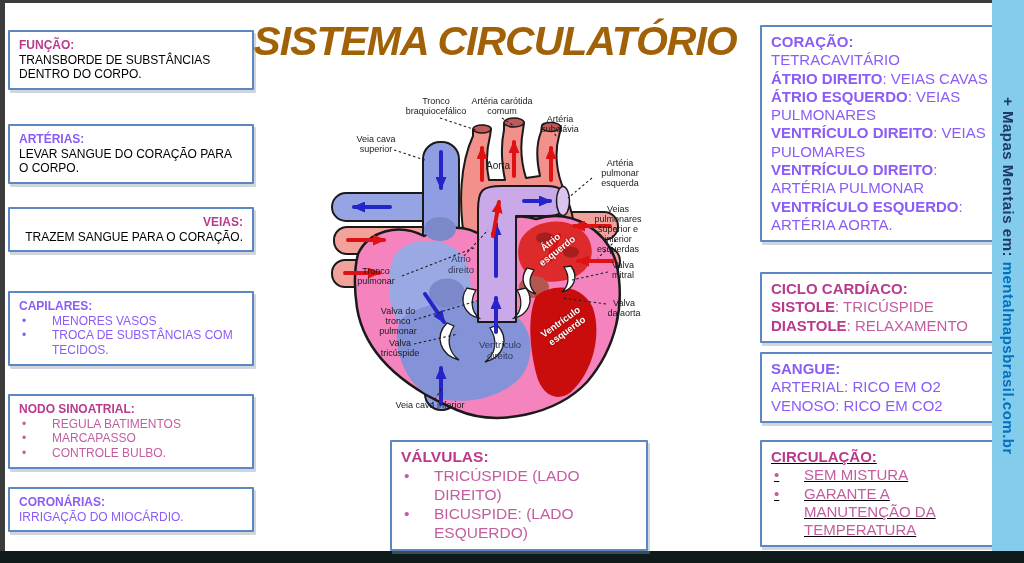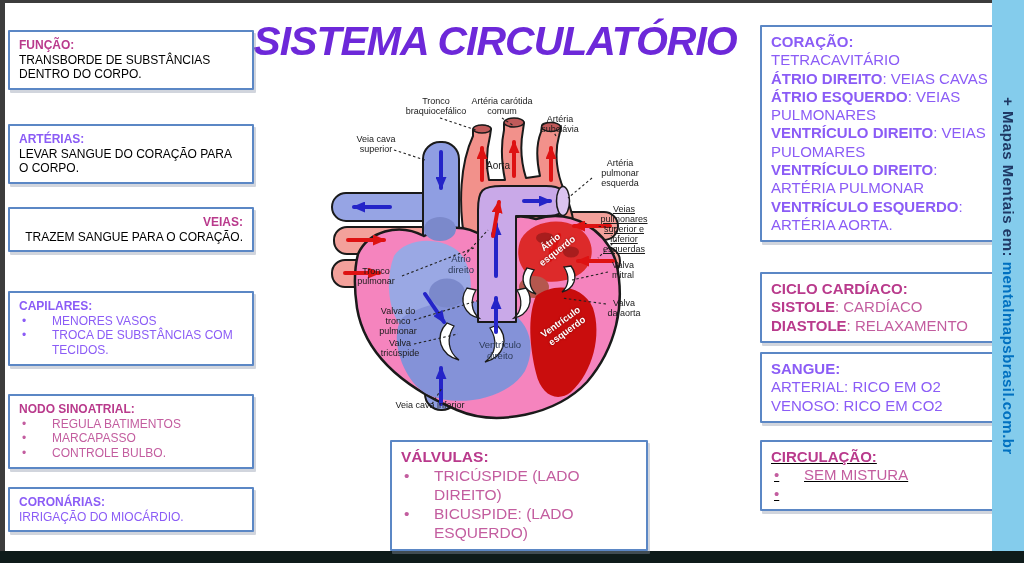--- a/index.html
+++ b/index.html
@@ -7,21 +7,21 @@
         font-family:"Liberation Sans",sans-serif;}
   .strip-left{position:absolute;left:0;top:0;width:5px;height:551px;background:#3c3c3c;}
   .strip-top{position:absolute;left:0;top:0;width:992px;height:3px;background:#3c3c3c;}
   .strip-bottom{position:absolute;left:0;bottom:0;width:1024px;height:12px;background:#0e1b1a;}
   .sidebar{position:absolute;right:0;top:0;width:32px;height:551px;background:#84ccec;
            display:flex;align-items:center;justify-content:center;}
   .sidebar-text{writing-mode:vertical-rl;text-orientation:mixed;white-space:nowrap;
                 font-size:15px;font-weight:bold;color:#1f3864;letter-spacing:.5px;}
   .sidebar-text .url{color:#0070c0;}
   .title{position:absolute;left:250px;top:18px;width:490px;text-align:center;
-         font-size:41px;font-weight:bold;font-style:italic;color:#6d28d9;letter-spacing:-1px;}
+         font-size:41px;font-weight:bold;font-style:italic;color:#a16207;letter-spacing:-1px;}
   .box{position:absolute;background:#fff;border:2px solid #5b87c5;border-radius:1px;
        padding:6px 9px;box-shadow:2px 3px 0 rgba(140,150,170,.4);line-height:1.22;}
   .box .bh{font-weight:bold;}
   .lft{font-size:12px;}
   .rgt{font-size:15px;}
   .navy{color:#8b5cf6;}
   .pinkh{color:#b93a8c;}
   .pinkt{color:#c35d9f;}
   .bt{color:inherit;}
   .row{display:flex;}
@@ -100,38 +100,39 @@
     <div class="bt"><span class="bb"></span><span>TETRACAVITÁRIO</span></div>
     <div class="bt"><span class="bb">ÁTRIO DIREITO</span><span>: VEIAS CAVAS</span></div>
     <div class="bt"><span class="bb">ÁTRIO ESQUERDO</span><span>: VEIAS PULMONARES</span></div>
     <div class="bt"><span class="bb">VENTRÍCULO DIREITO</span><span>: VEIAS PULOMARES</span></div>
     <div class="bt"><span class="bb">VENTRÍCULO DIREITO</span><span>: ARTÉRIA PULMONAR</span></div>
     <div class="bt"><span class="bb">VENTRÍCULO ESQUERDO</span><span>: ARTÉRIA AORTA.</span></div>
   </div>
 
   <div class="box rgt" style="left:760px;top:272px;width:227px;">
     <div class="bh pinkh">CICLO CARDÍACO:</div>
-    <div class="bt"><span class="bb pinkh">SISTOLE</span><span class="pinkt">: CARDÍACO</span></div>
+    <div class="bt"><span class="bb pinkh">SISTOLE</span><span class="pinkt">: TRICÚSPIDE</span></div>
     <div class="bt"><span class="bb pinkh">DIASTOLE</span><span class="pinkt">: RELAXAMENTO</span></div>
   </div>
 
   <div class="box rgt navy" style="left:760px;top:352px;width:227px;">
     <div class="bh">SANGUE:</div>
     <div class="bt">ARTERIAL: RICO EM O2</div>
     <div class="bt">VENOSO: RICO EM CO2</div>
   </div>
 
   <div class="box rgt" style="left:760px;top:440px;width:227px;text-decoration:underline;">
     <div class="bh pinkh">CIRCULAÇÃO:</div>
     <div class="row pinkt">
         <span class="dot">•</span>
         <span>SEM MISTURA</span>
       </div>
     <div class="row pinkt">
         <span class="dot">•</span>
+        <span>GARANTE A MANUTENÇÃO DA TEMPERATURA</span>
       </div>
   </div>
 
   <div class="box" style="left:390px;top:440px;width:236px;font-size:15.5px;">
     <div class="bh pinkh">VÁLVULAS:</div>
     <div class="row pinkt">
         <span class="dot">•</span>
         <span>TRICÚSPIDE (LADO DIREITO)</span>
       </div>
     <div class="row pinkt">
@@ -248,21 +249,21 @@
     <div class="hlabel" style="left:172px;top:6px;">Artéria carótida
 comum</div>
     <div class="hlabel" style="left:230px;top:24px;">Artéria
 subclávia</div>
     <div class="hlabel" style="left:46px;top:44px;">Veia cava
 superior</div>
     <div class="hlabel big" style="left:168px;top:70px;">Aorta</div>
     <div class="hlabel" style="left:290px;top:68px;">Artéria
 pulmonar
 esquerda</div>
-    <div class="hlabel" style="left:294px;top:114px;text-decoration:underline;">Veias
+    <div class="hlabel" style="left:288px;top:114px;">Veias
 pulmonares
 superior e
 inferior
 esquerdas</div>
     <div class="hlabel" style="left:46px;top:176px;">Tronco
 pulmonar</div>
     <div class="hlabel slate" style="left:131px;top:164px;">Átrio
 direito</div>
     <div class="hlabel rot" style="left:224px;top:146px;transform:translateX(-50%) rotate(-38deg);">Átrio
 esquerdo</div>

